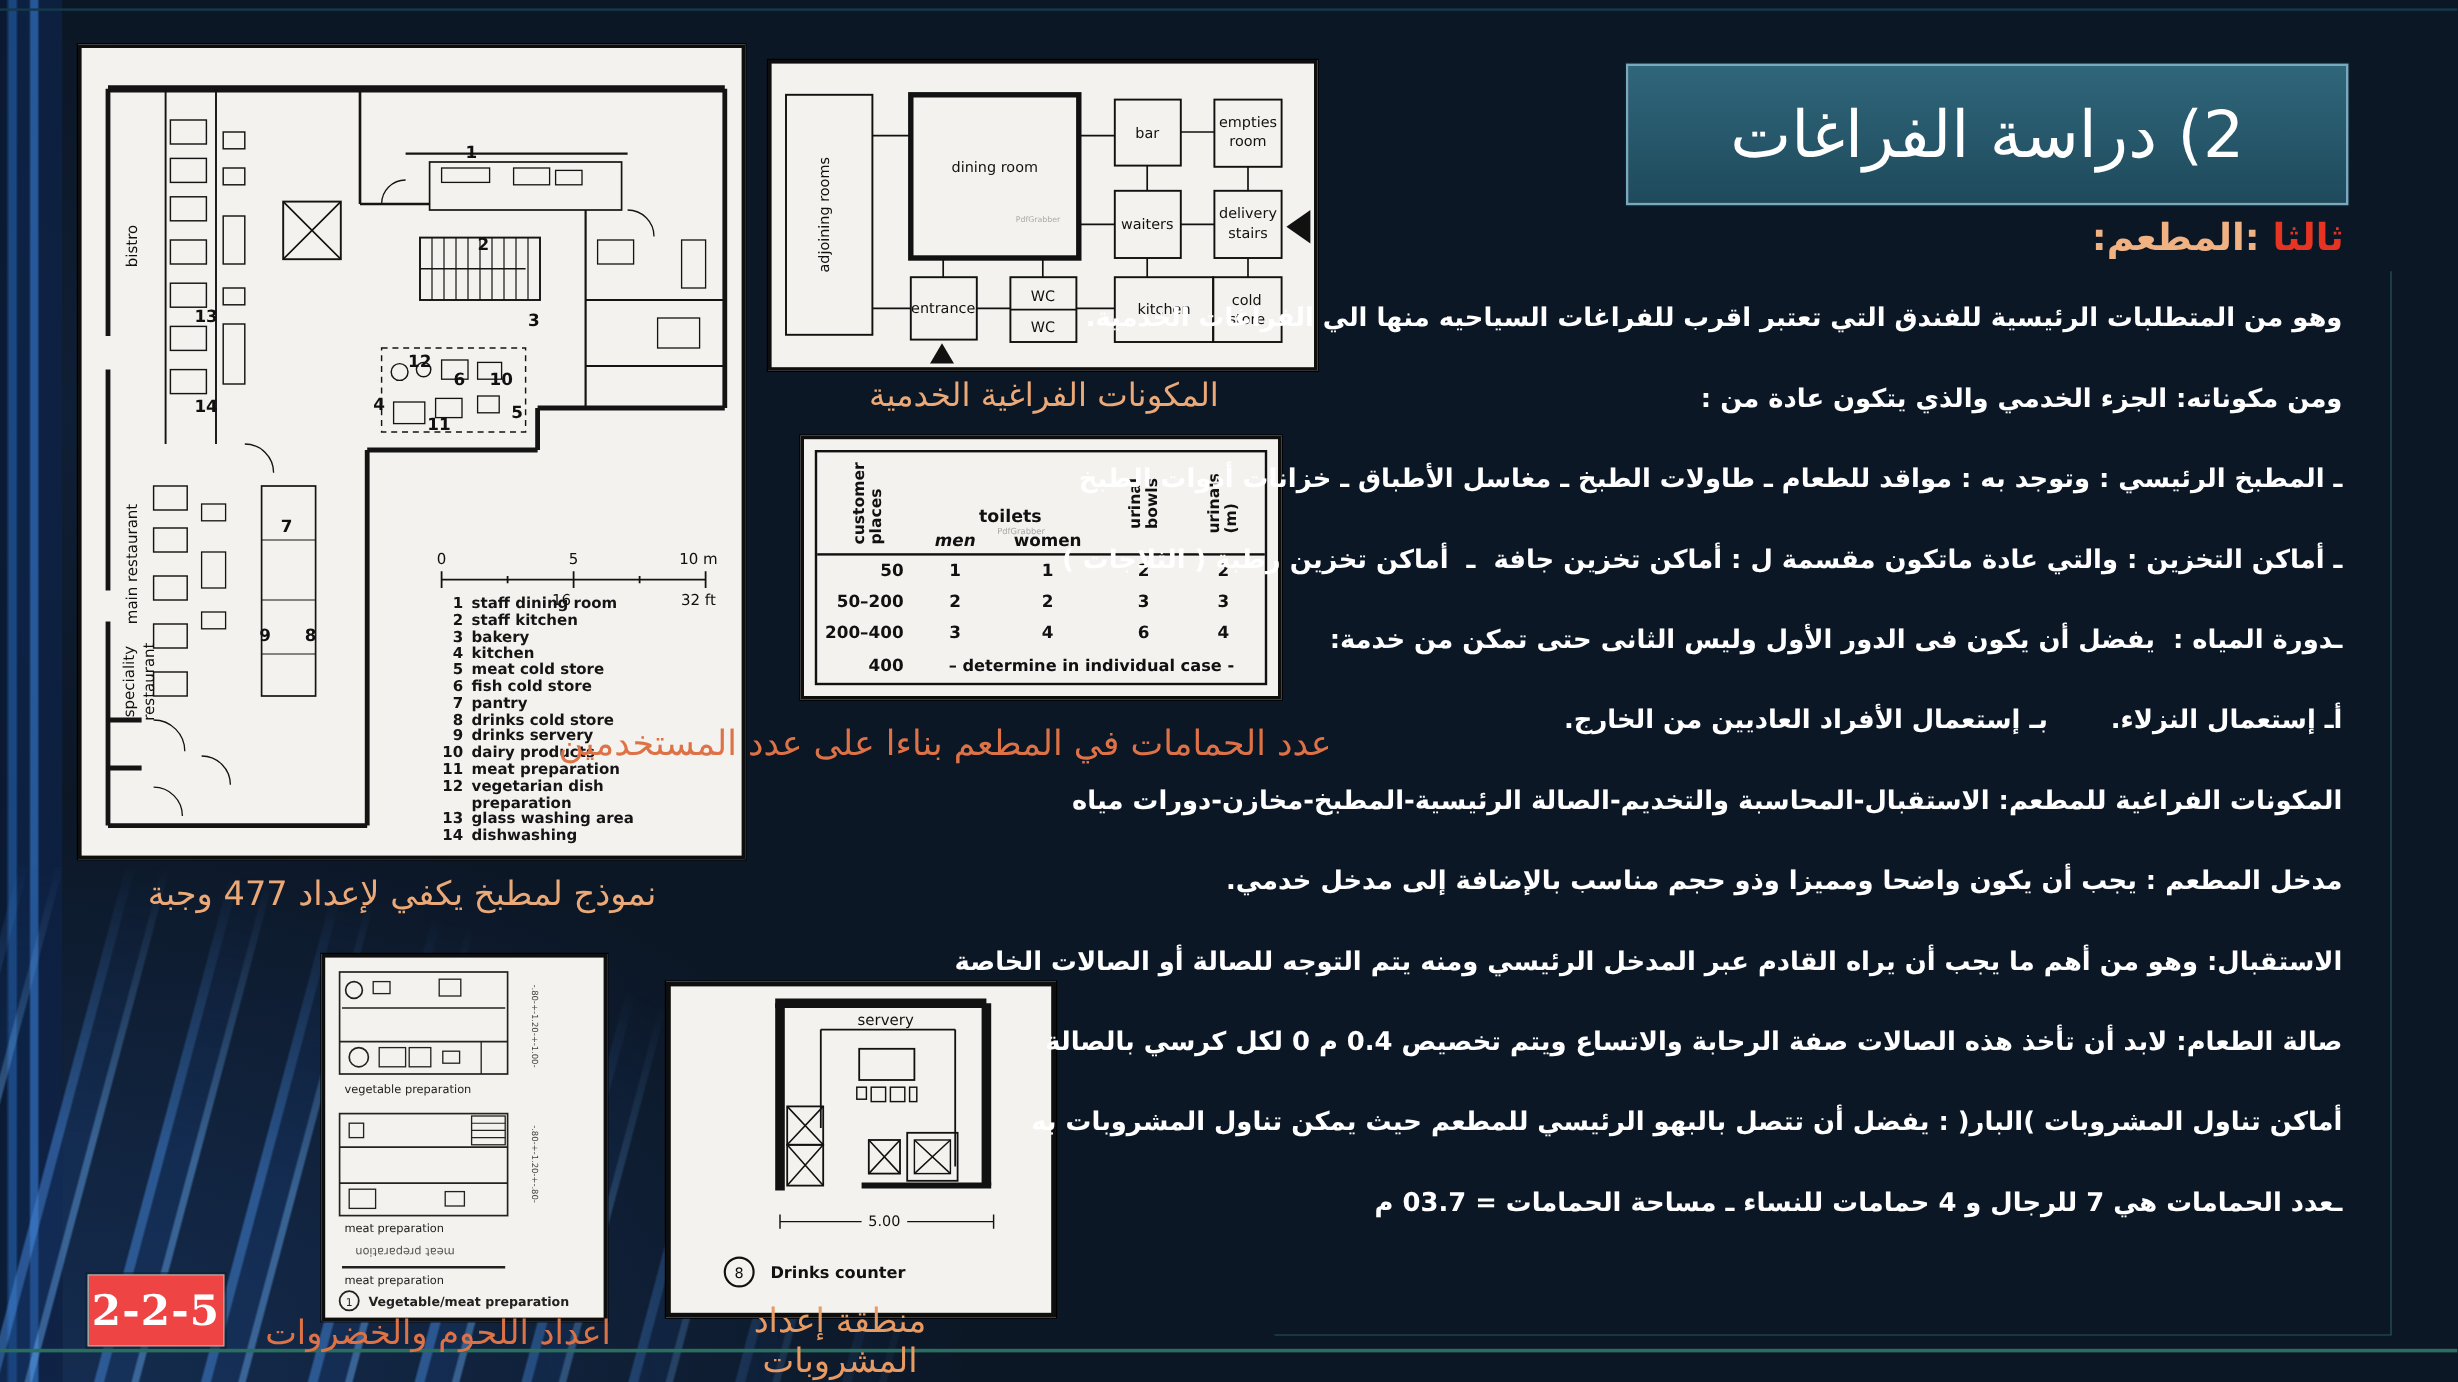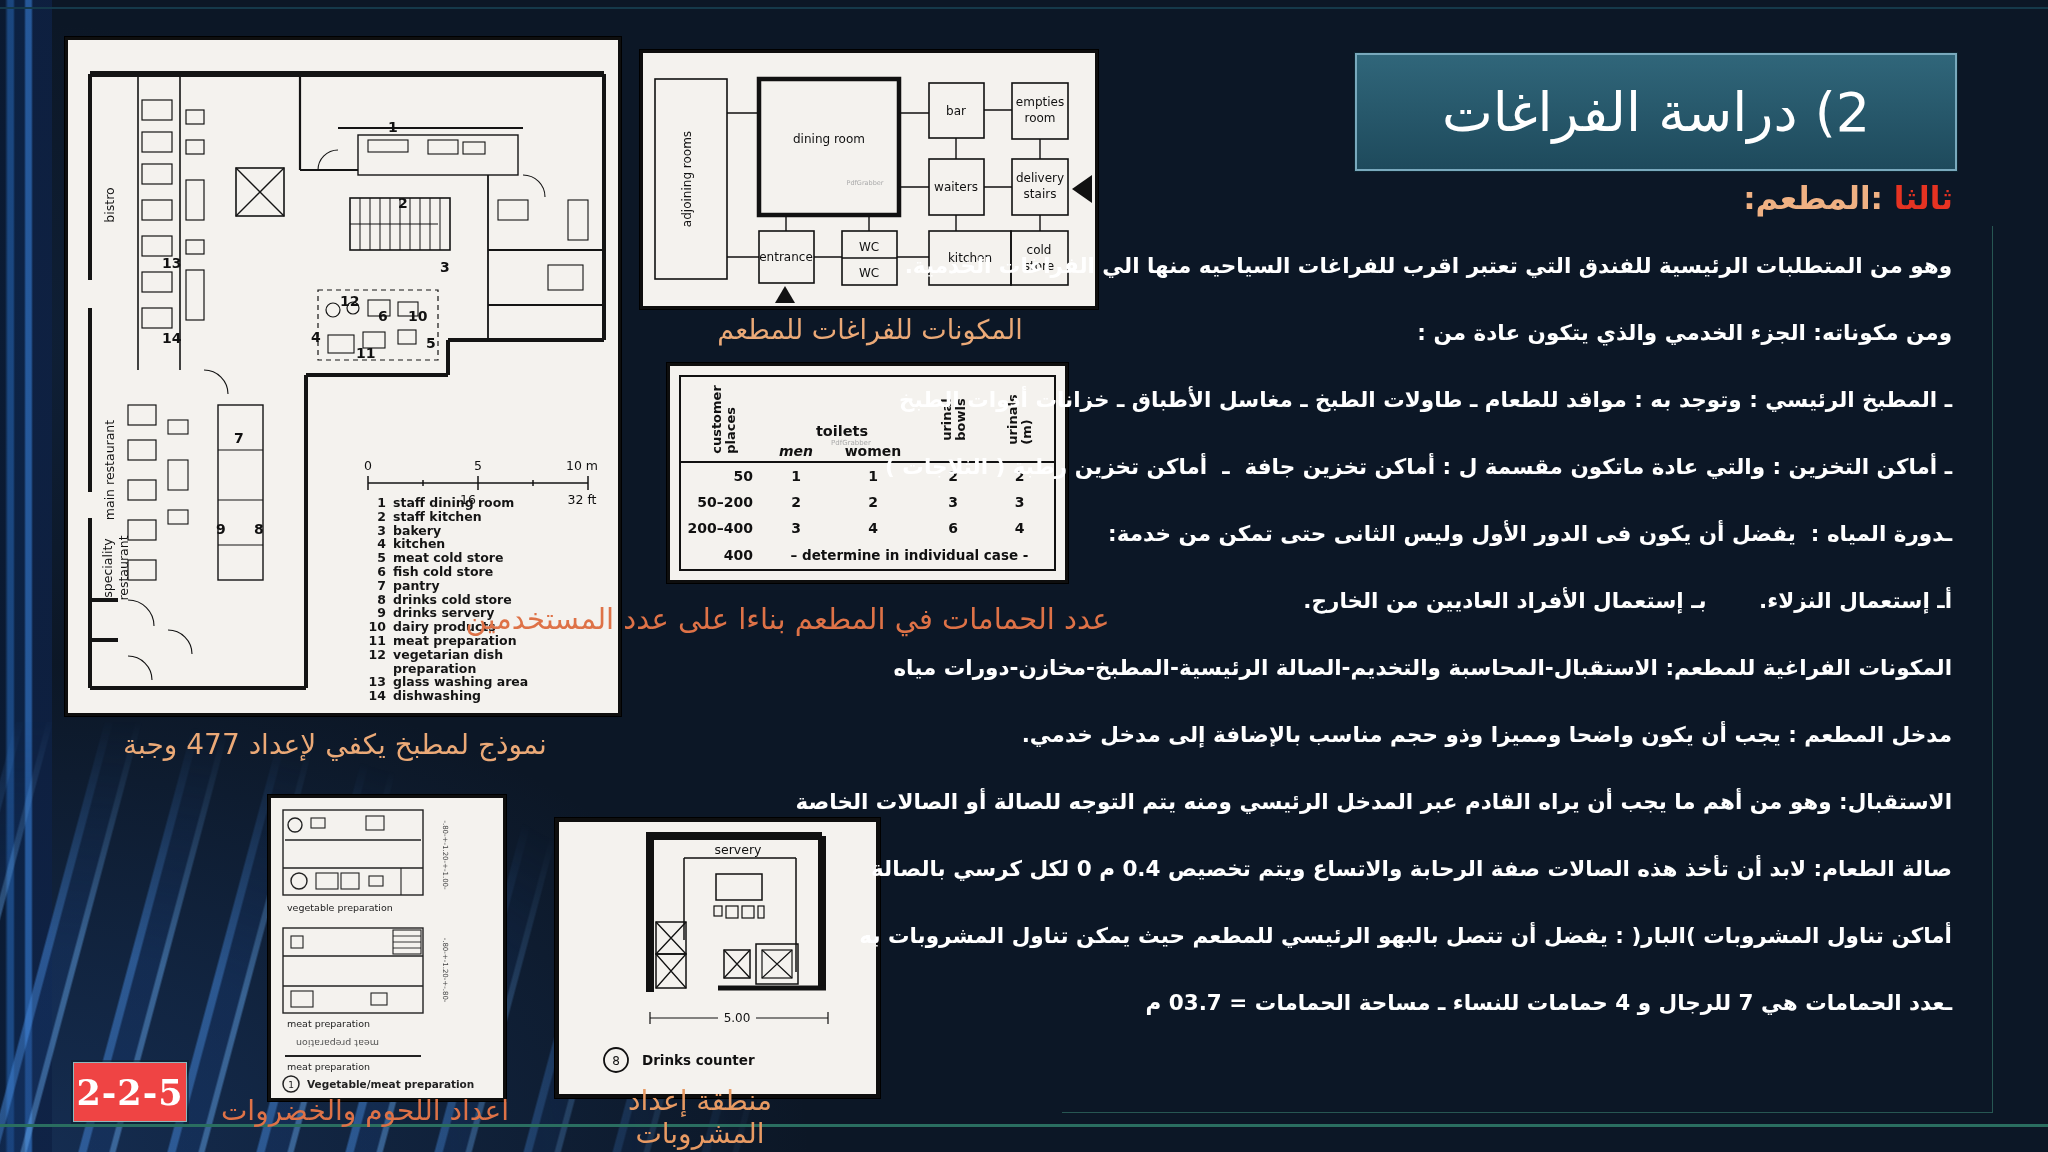--- a/index.html
+++ b/index.html
@@ -285,21 +285,21 @@
       <text x="396" y="217">store</text>
       <text x="143" y="208">entrance</text>
       <text x="226" y="198">WC</text>
       <text x="226" y="224">WC</text>
       <text x="222" y="132" font-size="6.5" fill="#aaa">PdfGrabber</text>
     </g>
     <polygon points="449,122 449,150 429,136" fill="#111"></polygon>
     <polygon points="132,250 152,250 142,233" fill="#111"></polygon>
   </svg>
 </div>
-<div class="caption" style="left:690px;top:314px;width:360px;font-size:27px;color:#eba977;">المكونات للفراغات للمطعم</div>
+<div class="caption" style="left:690px;top:314px;width:360px;font-size:27px;color:#eba977;">المكونات الفراغية الخدمية</div>
 
 <div class="panel" style="left:667px;top:363px;width:395px;height:214px;">
   <div class="ttable">
     <div class="inner">
       <div class="wmark">PdfGrabber</div>
       <div class="thead">
         <div class="vcell">
             <div class="vrot"><span>customer</span><br><span>places</span></div>
           </div>
         <div class="toilets-span">

